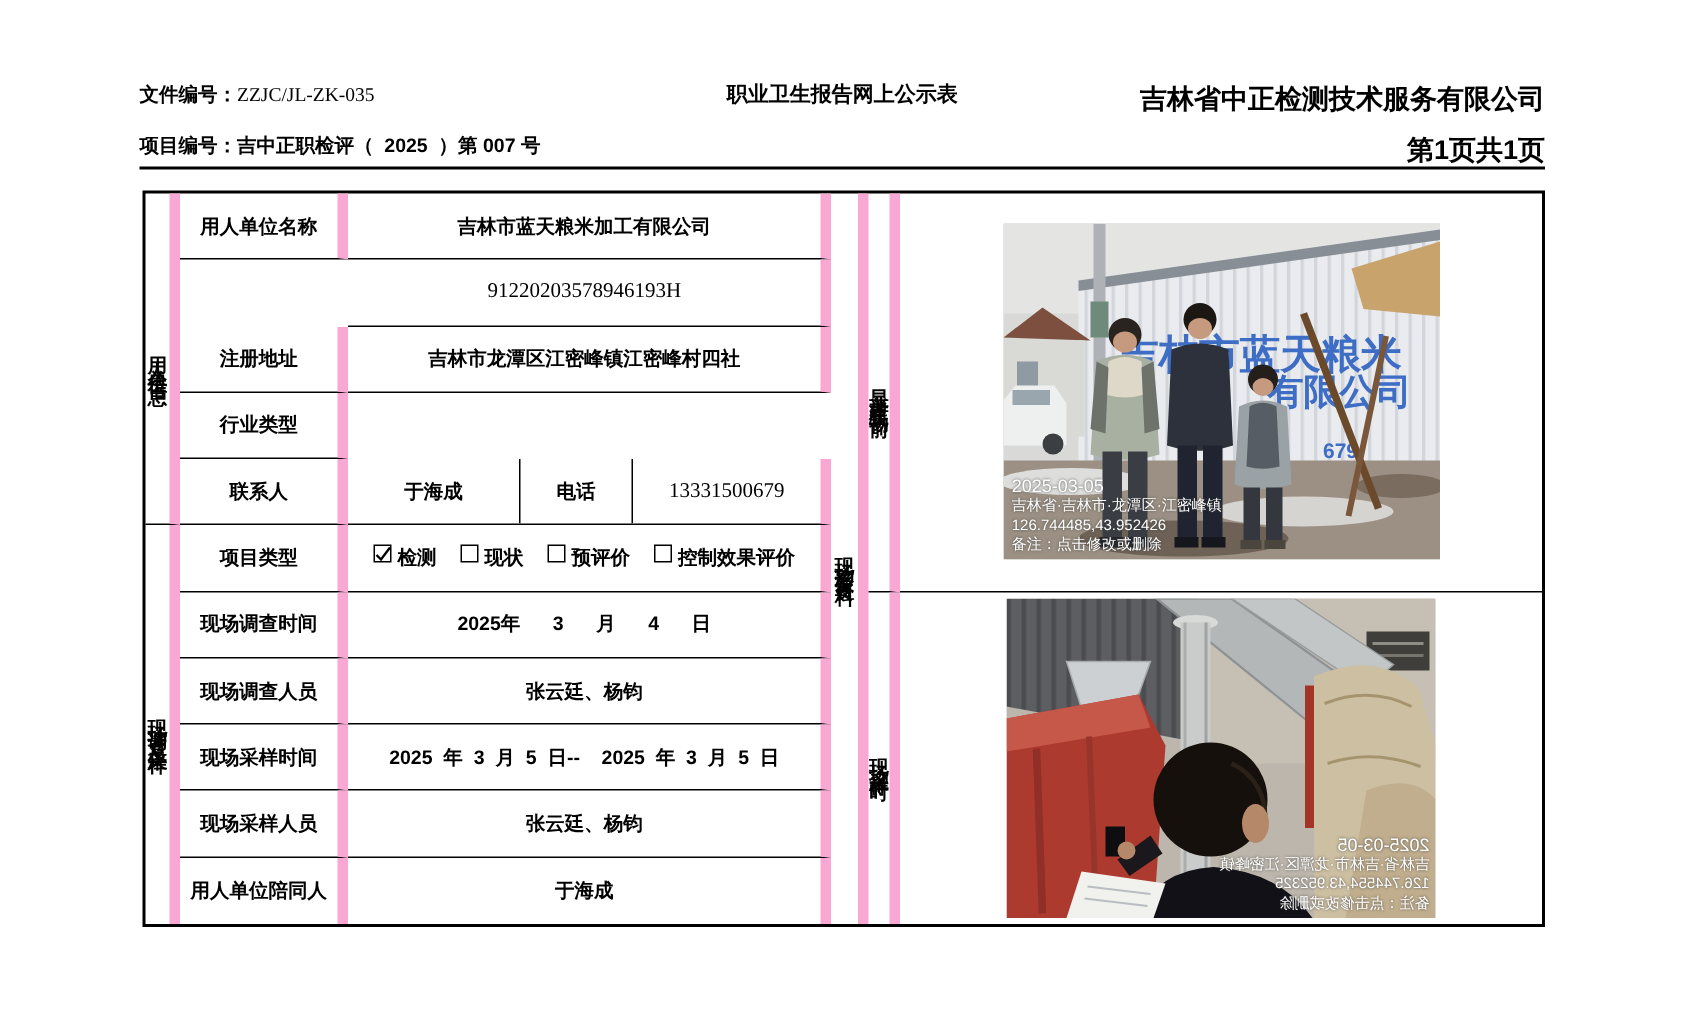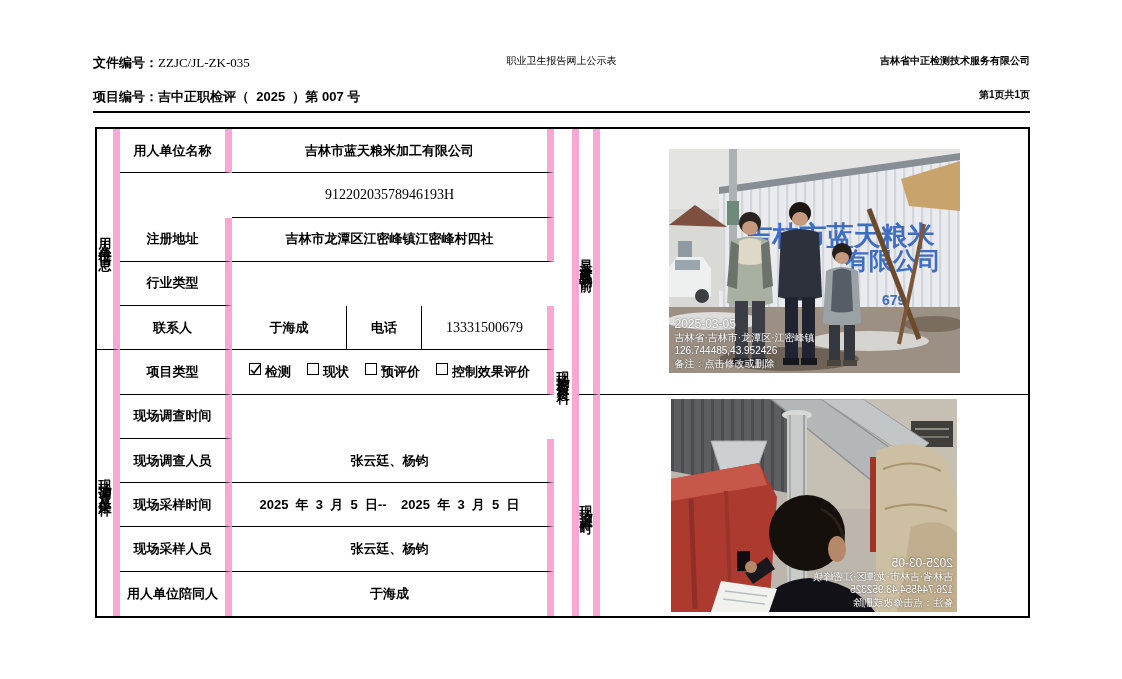--- a/index.html
+++ b/index.html
@@ -4,22 +4,22 @@
 <style>
   * { margin:0; padding:0; box-sizing:border-box; }
   html,body { width:1122px; height:679px; background:#fff; overflow:hidden;
               font-family:"Liberation Sans","DejaVu Sans",sans-serif; color:#000; }
   .page { position:relative; width:1122px; height:487px; background:#fff; }
 
   
   .hdr-line1 { position:absolute; top:54px; left:93px; right:92px; height:18px; }
   .hdr-line2 { position:absolute; top:88px; left:93px; right:92px; height:18px; }
   .hdr-left  { position:absolute; left:0; top:0; font-size:13px; font-weight:700; white-space:pre; }
-  .hdr-center{ position:absolute; left:50%; top:0; transform:translateX(-50%); font-size:10px; font-weight:400; white-space:nowrap; }
-  .hdr-right { position:absolute; right:0; top:0; font-size:10px; font-weight:700; white-space:nowrap; }
+  .hdr-center{ position:absolute; left:50%; top:0; transform:translateX(-50%); font-size:14px; font-weight:700; white-space:nowrap; }
+  .hdr-right { position:absolute; right:0; top:0; font-size:18px; font-weight:700; white-space:nowrap; }
   .serif     { font-family:"Liberation Serif","DejaVu Serif",serif; font-weight:400; }
   .hdr-rule  { position:absolute; top:111px; left:93px; width:937px; height:2px; background:#000; }
 
   
   .report-table {
     position:absolute; left:95px; top:127px; width:935px; height:491px;
     display:grid;
     grid-template-columns:23px 112px 322px 25px 21px 1fr;
     grid-template-rows:repeat(11,1fr);
     border:2px solid #000; background:#fff;
@@ -114,20 +114,21 @@
         <span class="cb"></span>
         <span>预评价</span>
       </span>
       <span class="opt">
         <span class="cb"></span>
         <span>控制效果评价</span>
       </span>
     </div>
 
     <div class="cell" style="grid-column:2;grid-row:7;">现场调查时间</div>
+    <div class="cell pre" style="grid-column:3;grid-row:7;">2025年      3      月      4      日</div>
 
     <div class="cell" style="grid-column:2;grid-row:8;text-align:right;">现场调查人员</div>
     <div class="cell" style="grid-column:3;grid-row:8;">张云廷、杨钧</div>
 
     <div class="cell" style="grid-column:2;grid-row:9;">现场采样时间</div>
     <div class="cell pre" style="grid-column:3;grid-row:9;">2025  年  3  月  5  日--    2025  年  3  月  5  日</div>
 
     <div class="cell" style="grid-column:2;grid-row:10;">现场采样人员</div>
     <div class="cell" style="grid-column:3;grid-row:10;">张云廷、杨钧</div>
 

